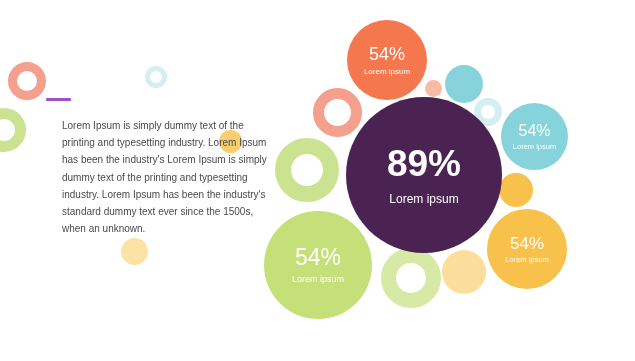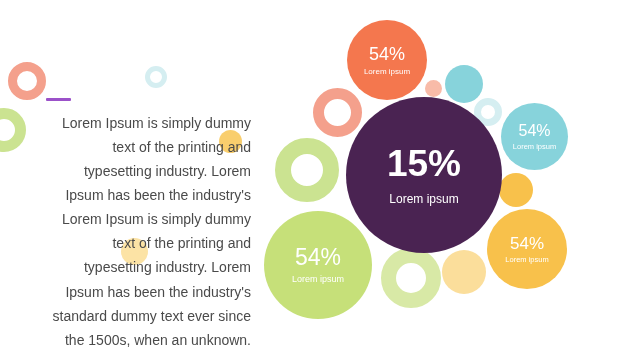--- a/index.html
+++ b/index.html
@@ -38,26 +38,26 @@
     font-size: 31px;
     line-height: 1.05;
     font-weight: 700;
     letter-spacing: -0.4px;
     color: #231f20;
     margin: 0 0 12px 0;
     white-space: nowrap;
   }
   #body-copy {
     font-family: "Liberation Sans", sans-serif;
-    font-size: 14px;
+    font-size: 10px;
     line-height: 1.72;
     color: #4a4a4a;
-    margin: 0;
+    margin: 16px;
     width: 205px;
-    text-align: right;
+    text-align: left;
   }
 
   
   .circle {
     position: absolute;
     border-radius: 50%;
     box-sizing: border-box;
   }
   .ring {
     position: absolute;
@@ -195,17 +195,17 @@
     <span class="pct">54%</span>
     <span class="cap">Lorem ipsum</span>
   </div>
 
   <div class="bubble" id="bubble-green">
     <span class="pct">54%</span>
     <span class="cap">Lorem ipsum</span>
   </div>
 
   <div class="bubble" id="bubble-center">
-    <span class="pct">15%</span>
+    <span class="pct">89%</span>
     <span class="cap">Lorem ipsum</span>
   </div>
 
 </div>
 
 </body></html>

